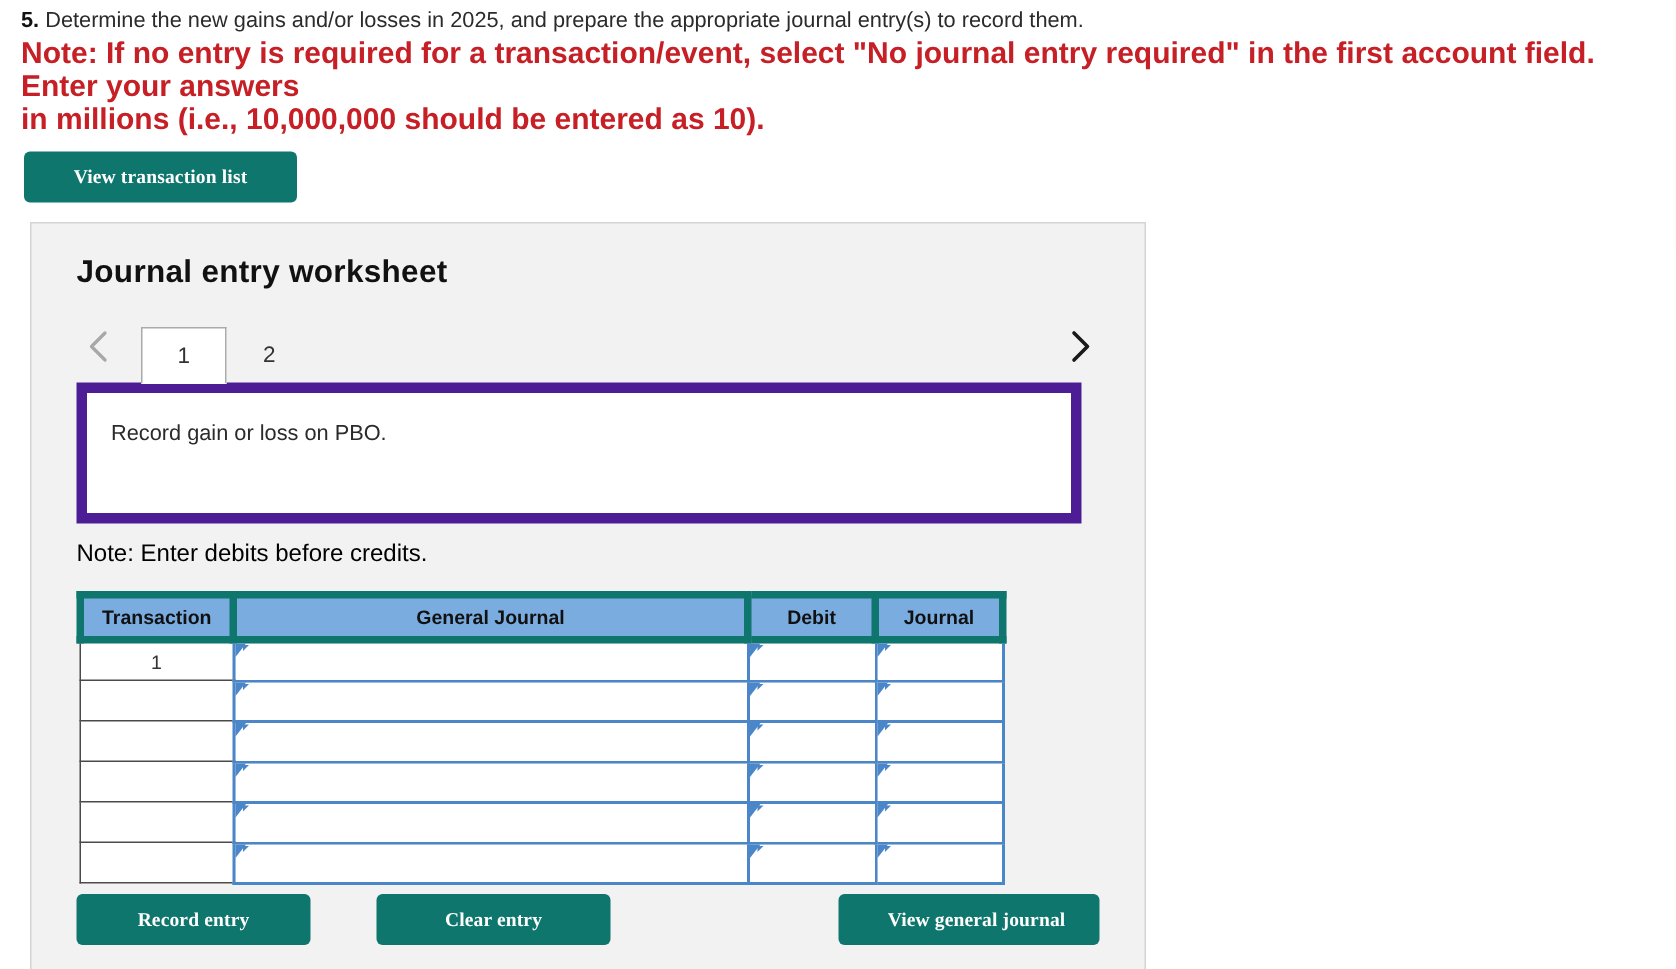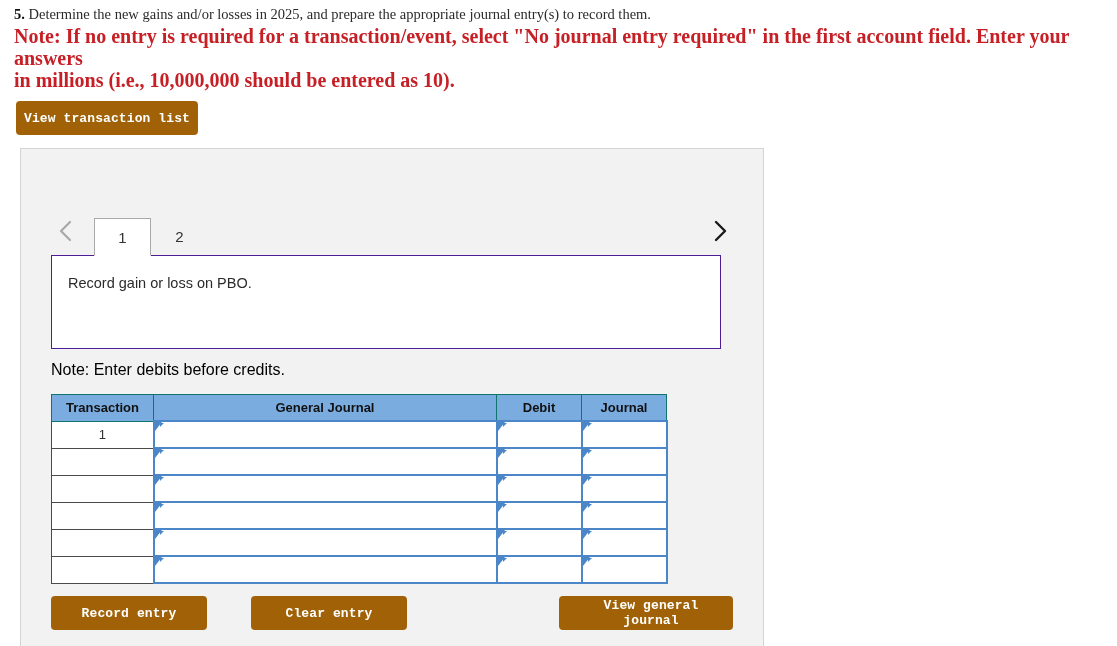--- a/index.html
+++ b/index.html
@@ -15,21 +15,20 @@
     overflow: hidden;
     position: relative;
   }
 
   
   .question-block {
     position: absolute;
     left: 14px;
     top: 4px;
     width: 1085px;
-    font-family: Liberation Serif, serif;
   }
   .q-line {
     font-size: 14.5px;
     line-height: 21px;
     color: #2b2b2b;
   }
   .q-num {
     font-weight: bold;
     color: #111111;
   }
@@ -39,29 +38,30 @@
     font-weight: bold;
     color: #c62026;
     margin-top: 1px;
   }
 
   
   .btn {
     display: inline-flex;
     align-items: center;
     justify-content: center;
-    background: #a16207;
+    background: #0f766e;
     color: #ffffff;
     font-weight: bold;
     font-size: 13px;
     border: none;
     border-radius: 4px;
     cursor: pointer;
-    font-family: Liberation Mono, monospace;
+    font-family: Liberation Serif, serif;
     letter-spacing: .1px;
+    text-align: right;
   }
   .btn-view-transaction {
     position: absolute;
     left: 16px;
     top: 101px;
     width: 182px;
     height: 34px;
   }
 
   
@@ -133,21 +133,21 @@
   .tab-2 { left: 100px; width: 57px; }
 
   
   .desc-box {
     position: absolute;
     left: 30px;
     top: 106px;
     width: 670px;
     height: 94px;
     background: #ffffff;
-    border: 1px solid #4c1d95;
+    border: 7px solid #4c1d95;
     box-sizing: border-box;
     z-index: 1;
   }
   .desc-text {
     position: absolute;
     left: 16px;
     top: 19px;
     font-size: 14.5px;
     color: #2b2b2b;
   }
@@ -165,21 +165,21 @@
   .jtable {
     position: absolute;
     left: 30px;
     top: 245px;
     width: 615px;
     border-collapse: collapse;
     table-layout: fixed;
   }
   .jtable th {
     background: #7aace0;
-    border: 1px solid #0f766e;
+    border: 5px solid #0f766e;
     font-size: 13px;
     font-weight: bold;
     color: #111111;
     height: 25px;
     padding: 0;
     text-align: center;
   }
   .col-transaction { width: 102px; }
   .col-general     { width: 343px; }
   .col-debit       { width: 85px; }
@@ -257,20 +257,21 @@
     <span>Determine the new gains and/or losses in 2025, and prepare the appropriate journal entry(s) to record them.</span>
   </div>
   <div class="q-note">Note: If no entry is required for a transaction/event, select "No journal entry required" in the first account field. Enter your answers</div>
   <div class="q-note">in millions (i.e., 10,000,000 should be entered as 10).</div>
 </div>
 
 <button class="btn btn-view-transaction">View transaction list</button>
 
 <div class="worksheet">
 
+  <div class="ws-title">Journal entry worksheet</div>
 
   <div class="tabs">
 
     <div class="tab-arrow tab-arrow-prev">
       <span>
         <svg width="16" height="24" viewBox="0 0 16 24" aria-hidden="true">
           <polyline points="12,3 3,12 12,21" fill="none" stroke="#a8a8a8" stroke-width="2.2" stroke-linecap="round" stroke-linejoin="round"></polyline>
         </svg>
       </span>
     </div>

